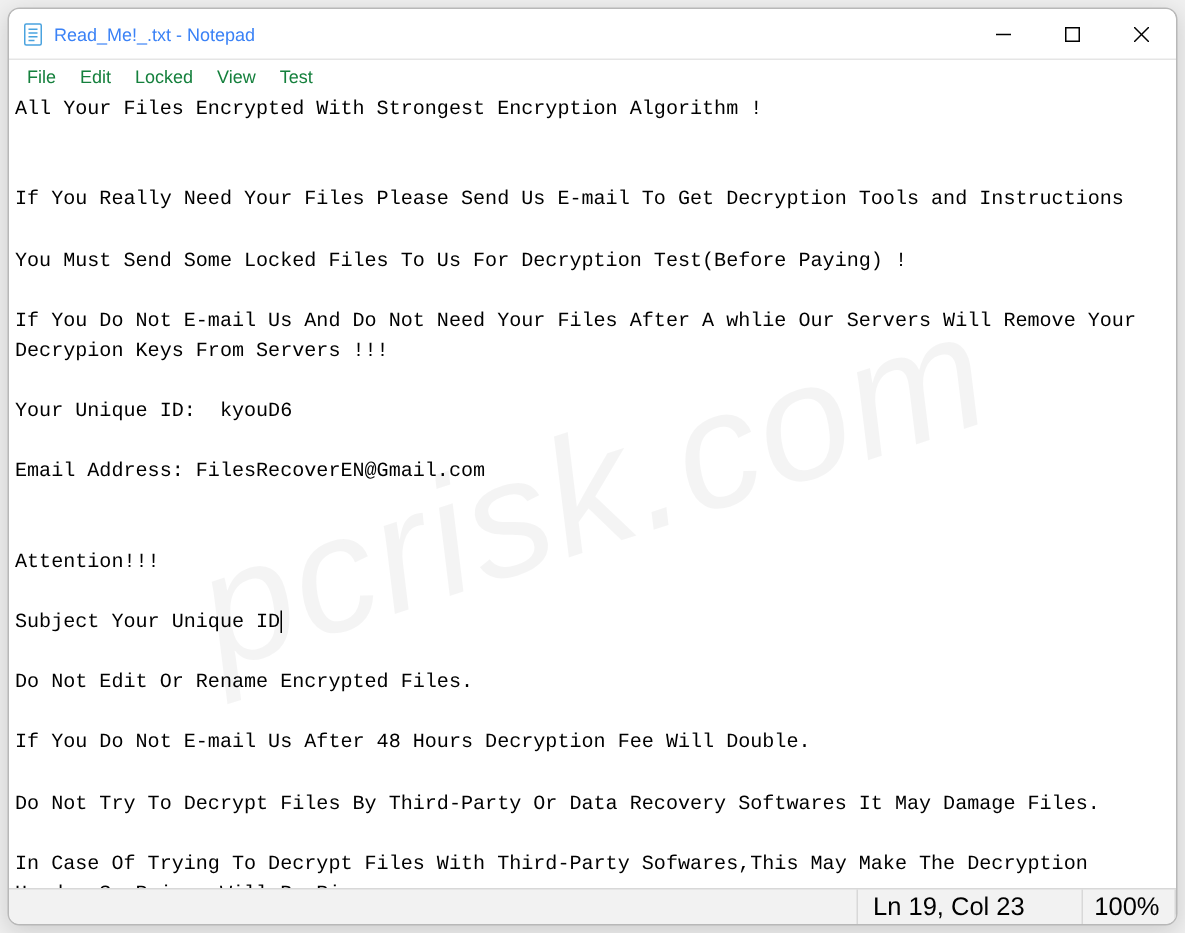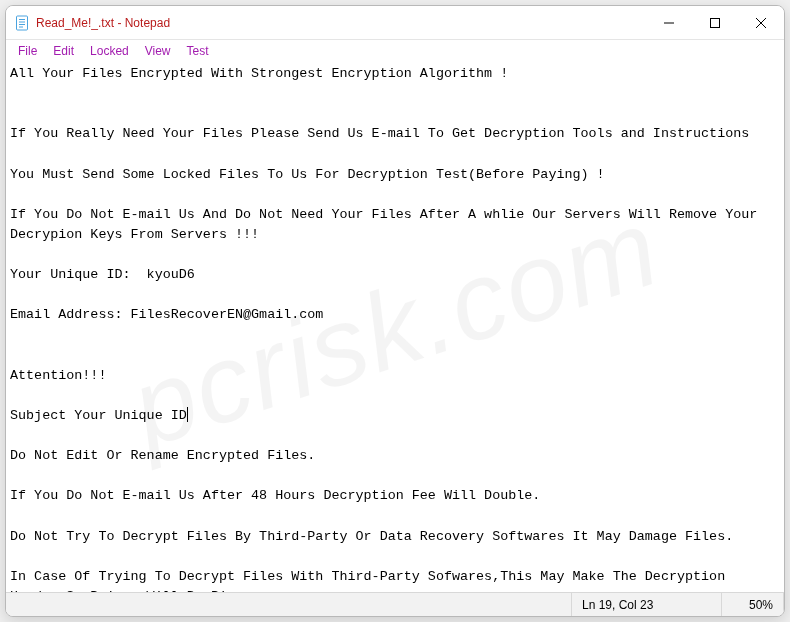--- a/index.html
+++ b/index.html
@@ -33,21 +33,21 @@
 }
 .titlebar .icon {
   width: 16px;
   height: 16px;
   margin-right: 6px;
   display: flex;
   align-items: center;
 }
 .titlebar .title {
   font-size: 12px;
-  color: #b91c1c;
+  color: #3b82f6;
   flex: 1;
 }
 .win-controls {
   display: flex;
   height: 100%;
 }
 .win-btn {
   width: 46px;
   height: 100%;
   display: flex;
@@ -56,21 +56,21 @@
   cursor: pointer;
 }
 .win-btn svg { width: 10px; height: 10px; }
 .menubar {
   height: 22px;
   display: flex;
   align-items: center;
   padding: 0 4px;
   background: #fff;
   font-size: 12px;
-  color: #a21caf;
+  color: #15803d;
 }
 .menu-item {
   padding: 2px 8px;
   cursor: pointer;
 }
 .content {
   flex: 1;
   padding: 2px 4px;
   font-family: Consolas, "Courier New", monospace;
   font-size: 13.4px;
@@ -88,21 +88,21 @@
   background: #000;
   vertical-align: text-bottom;
   margin-bottom: 1px;
 }
 .statusbar {
   height: 24px;
   background: #f2f2f2;
   border-top: 1px solid #d8d8d8;
   display: flex;
   align-items: stretch;
-  font-size: 12px;
+  font-size: 17px;
   color: #000;
 }
 .status-spacer { flex: 1.2; border-right: 1px solid #d8d8d8; }
 .status-cell {
   padding: 0 10px;
   display: flex;
   align-items: center;
   border-right: 1px solid #d8d8d8;
 }
 .status-cell.ln { width: 150px; }
@@ -191,16 +191,16 @@
 
 Do Not Try To Decrypt Files By Third-Party Or Data Recovery Softwares It May Damage Files.
 
 In Case Of Trying To Decrypt Files With Third-Party Sofwares,This May Make The Decryption Harder So Prices Will Be Rise.</span>
     <div class="watermark">pcrisk.com</div>
   </div>
 
   <div class="statusbar">
     <div class="status-spacer"></div>
     <div class="status-cell ln">Ln 19, Col 23</div>
-    <div class="status-cell zoom">50%</div>
+    <div class="status-cell zoom">100%</div>
   </div>
 
 </div>
 
 </body></html>

